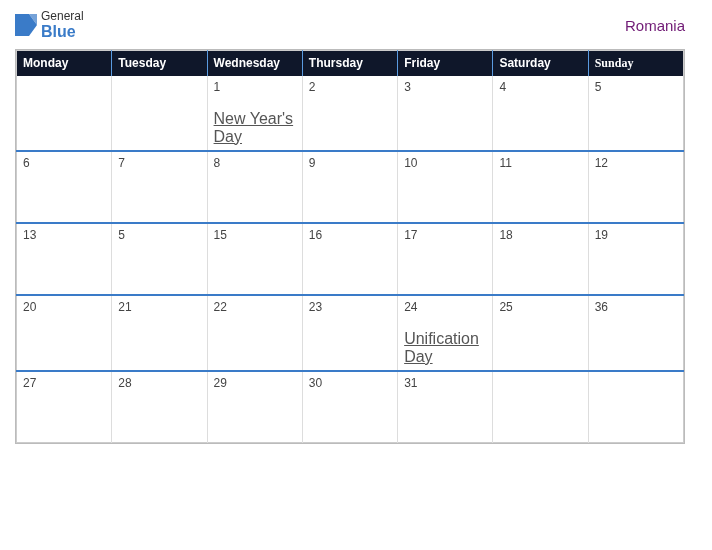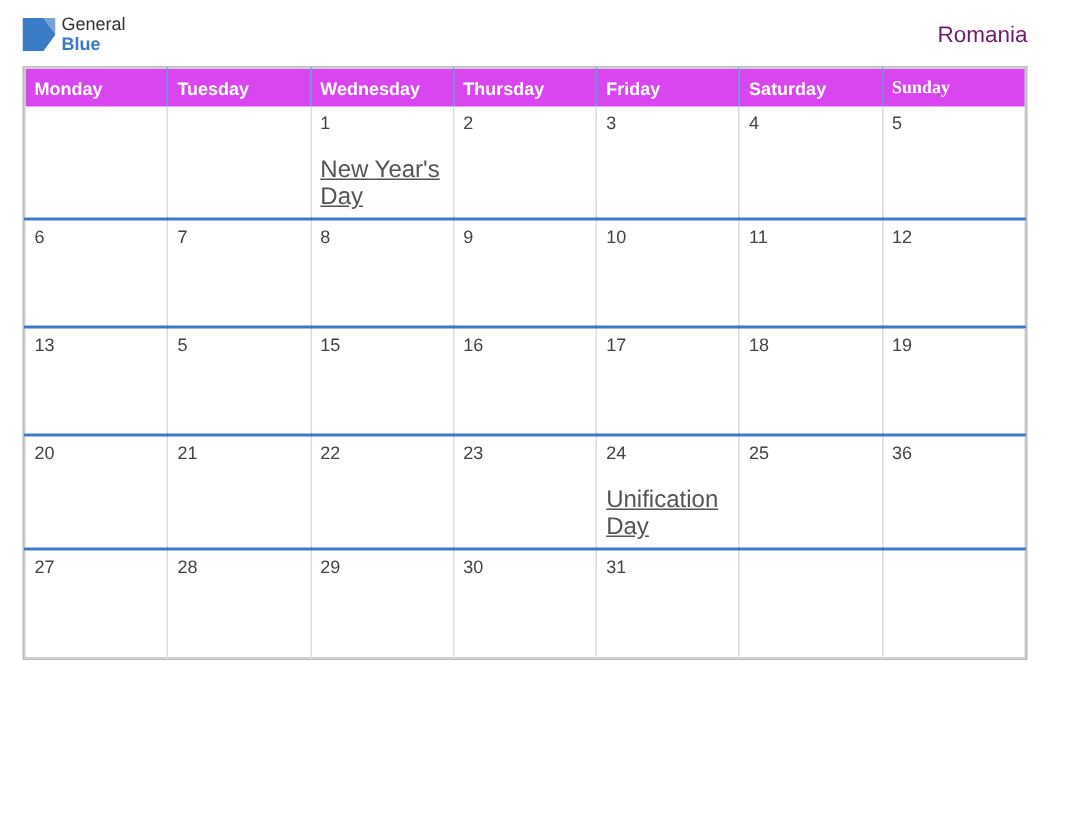--- a/index.html
+++ b/index.html
@@ -39,21 +39,21 @@
       color: #701a75;
       min-width: 80px;
       text-align: right;
     }
     .calendar {
       width: 100%;
       border-collapse: collapse;
       border: 1px solid #ccc;
     }
     .calendar thead tr th {
-      background: #d946ef;
+      background: #0f172a;
       color: #fff;
       font-size: 12px;
       font-weight: bold;
       padding: 5px 6px;
       text-align: left;
       border-right: 1px solid #5a9be0;
     }
     .calendar thead tr th:last-child {
       border-right: none;
       font-family: Liberation Serif, serif;
@@ -100,21 +100,21 @@
   <div class="header">
     <div class="logo">
       <div style="display:flex;flex-direction:column;width:20px;height:22px;margin-right:2px;">
         <svg width="22" height="22" viewBox="0 0 22 22">
           <polygon points="0,0 14,0 22,11 14,22 0,22" fill="#3a7bc8"></polygon>
           <polygon points="14,0 22,0 22,11" fill="#3a7bc8" opacity="0.7"></polygon>
         </svg>
       </div>
       <div style="display:flex;flex-direction:column;line-height:1.1;">
         <span style="font-size:12px;color:#333;">General</span>
-        <span style="font-size:12px;color:#3a7bc8;font-weight:bold;">Blue</span>
+        <span style="font-size:16px;color:#3a7bc8;font-weight:bold;">Blue</span>
       </div>
     </div>
     <div class="country">Romania</div>
   </div>
 
   <div class="outer-border">
     <table class="calendar">
       <thead>
         <tr>
         <th>Monday</th>

